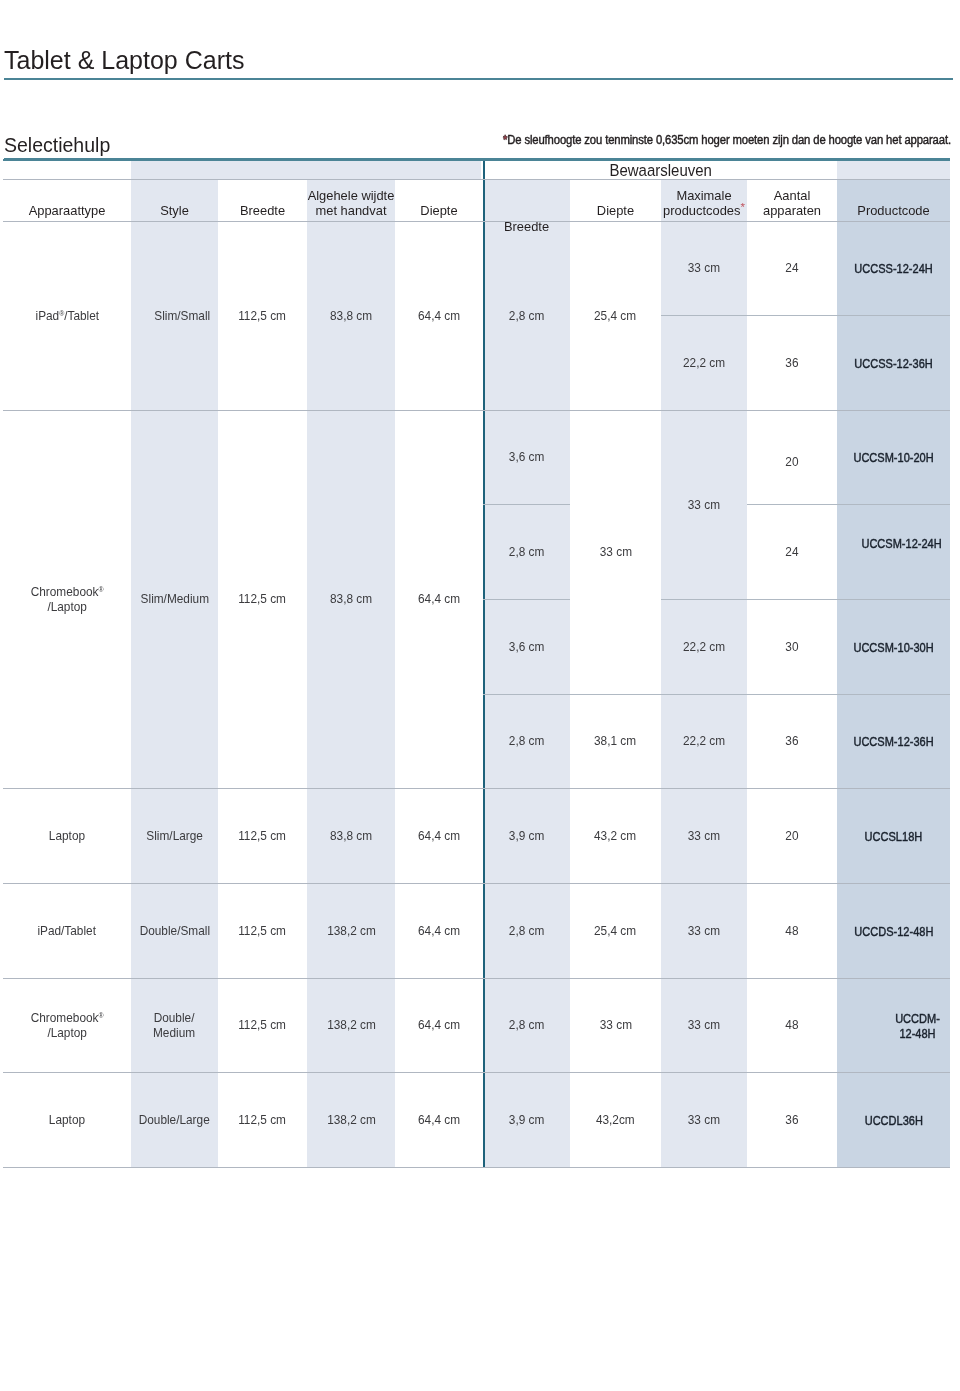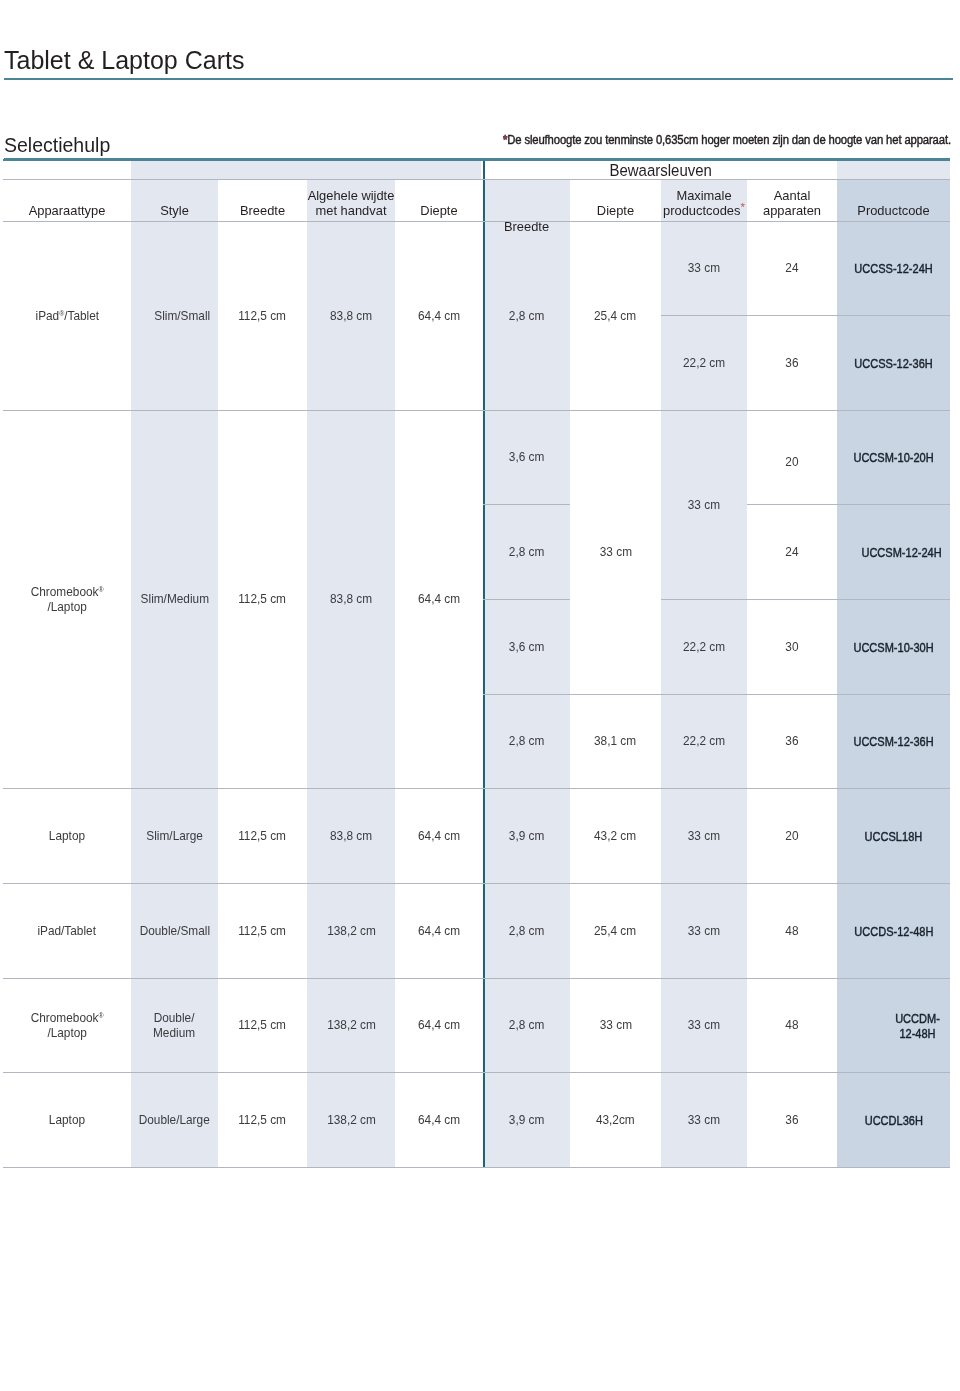--- a/index.html
+++ b/index.html
@@ -234,21 +234,21 @@
         </div>
         <div class="cell" style="left:744px;top:440px;width:90px;height:95px;">
           <span>30</span>
         </div>
         <div class="cell" style="left:744px;top:535px;width:90px;height:94px;">
           <span>36</span>
         </div>
         <div class="cell code" style="left:834px;top:251px;width:113px;height:94px;">
           <span>UCCSM-10-20H</span>
         </div>
-        <div class="cell code" style="left:834px;top:345px;width:113px;height:95px;padding-left:16px;">
+        <div class="cell code" style="left:834px;top:336px;width:113px;height:95px;padding-left:16px;">
           <span>UCCSM-12-24H</span>
         </div>
         <div class="cell code" style="left:834px;top:440px;width:113px;height:95px;">
           <span>UCCSM-10-30H</span>
         </div>
         <div class="cell code" style="left:834px;top:535px;width:113px;height:94px;">
           <span>UCCSM-12-36H</span>
         </div>
         <div class="hl-thin" style="left:480px;top:345px;width:87px;"></div>
         <div class="hl-thin" style="left:744px;top:345px;width:203px;"></div>

